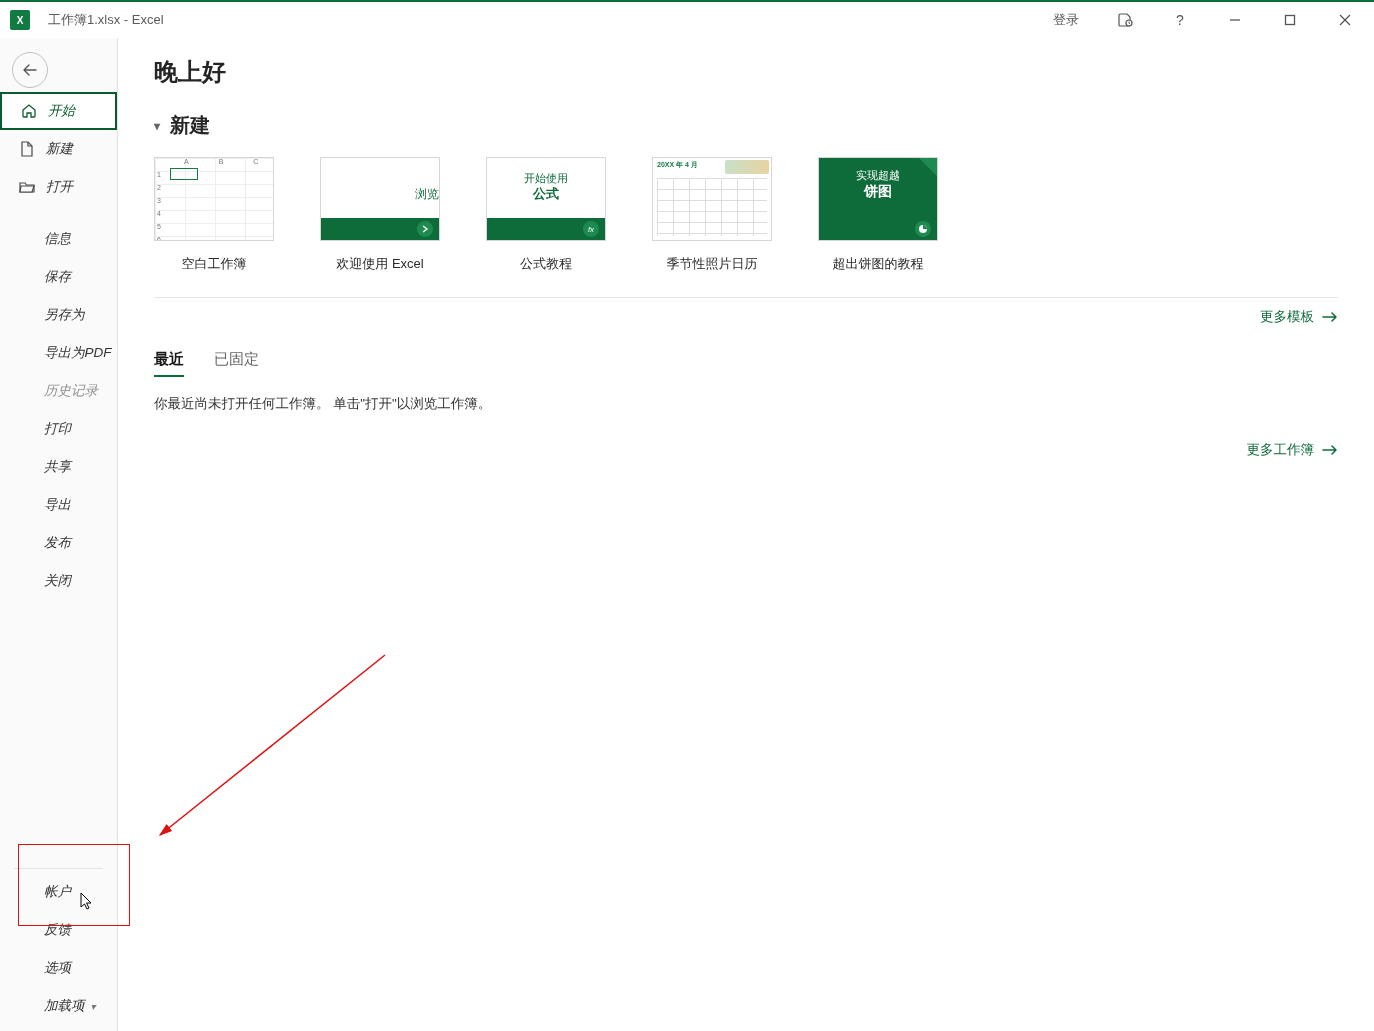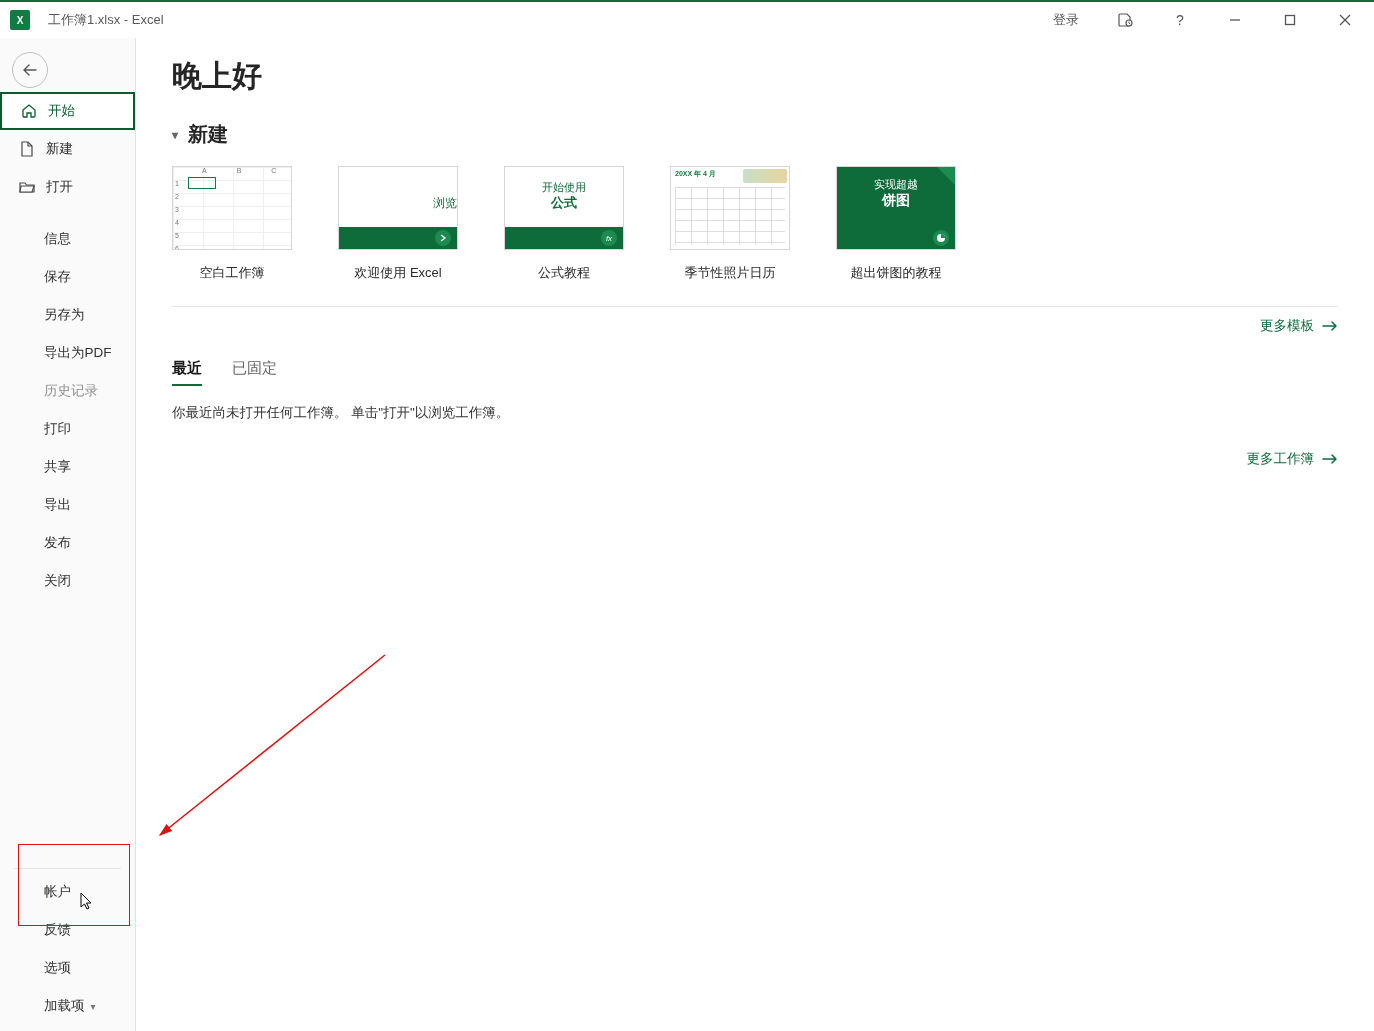--- a/index.html
+++ b/index.html
@@ -30,25 +30,26 @@
   font-size: 14px; color: #555;
 }
 .title-btn.sign-in { width: auto; padding: 0 14px; font-size: 13px; }
 .title-btn.close svg line { stroke: #555; }
 
 
 .body-row { display: flex; height: calc(1031px - 38px); }
 
 
 .sidebar {
-  width: 136px;
+  width: 118px;
   border-right: 1px solid #e1e1e1;
   background: #fafafa;
   display: flex; flex-direction: column;
   padding-top: 10px;
+  font-style: italic;
 }
 .back-btn {
   width: 36px; height: 36px; margin: 4px 0 4px 12px;
   border: 1px solid #bfbfbf; border-radius: 50%;
   display: flex; align-items: center; justify-content: center;
 }
 .nav-item {
   height: 38px; display: flex; align-items: center;
   padding-left: 18px; font-size: 13.5px; color: #323232;
 }
@@ -73,21 +74,21 @@
 .annot-arrow {
   position: absolute; left: 150px; top: 650px; width: 240px; height: 200px;
   pointer-events: none;
 }
 
 
 .main {
   flex: 1 1 auto; background: #ffffff; padding: 18px 36px 0 36px;
   position: relative; overflow: hidden;
 }
-.greeting { font-size: 30px; font-weight: 600; color: #252525; margin-bottom: 24px; }
+.greeting { font-size: 24px; font-weight: 600; color: #252525; margin-bottom: 24px; }
 .section-head {
   display: flex; align-items: center; gap: 10px;
   font-size: 20px; font-weight: 600; color: #252525; margin-bottom: 18px;
 }
 .section-head .caret { font-size: 12px; color:#666; }
 .templates-row { display: flex; gap: 46px; margin-bottom: 24px; }
 .template-card { width: 120px; display: flex; flex-direction: column; align-items: center; }
 .thumb {
   width: 120px; height: 84px; border: 1px solid #d6d6d6; background:#fff;
   display:flex; flex-direction:column; overflow:hidden; position:relative;

